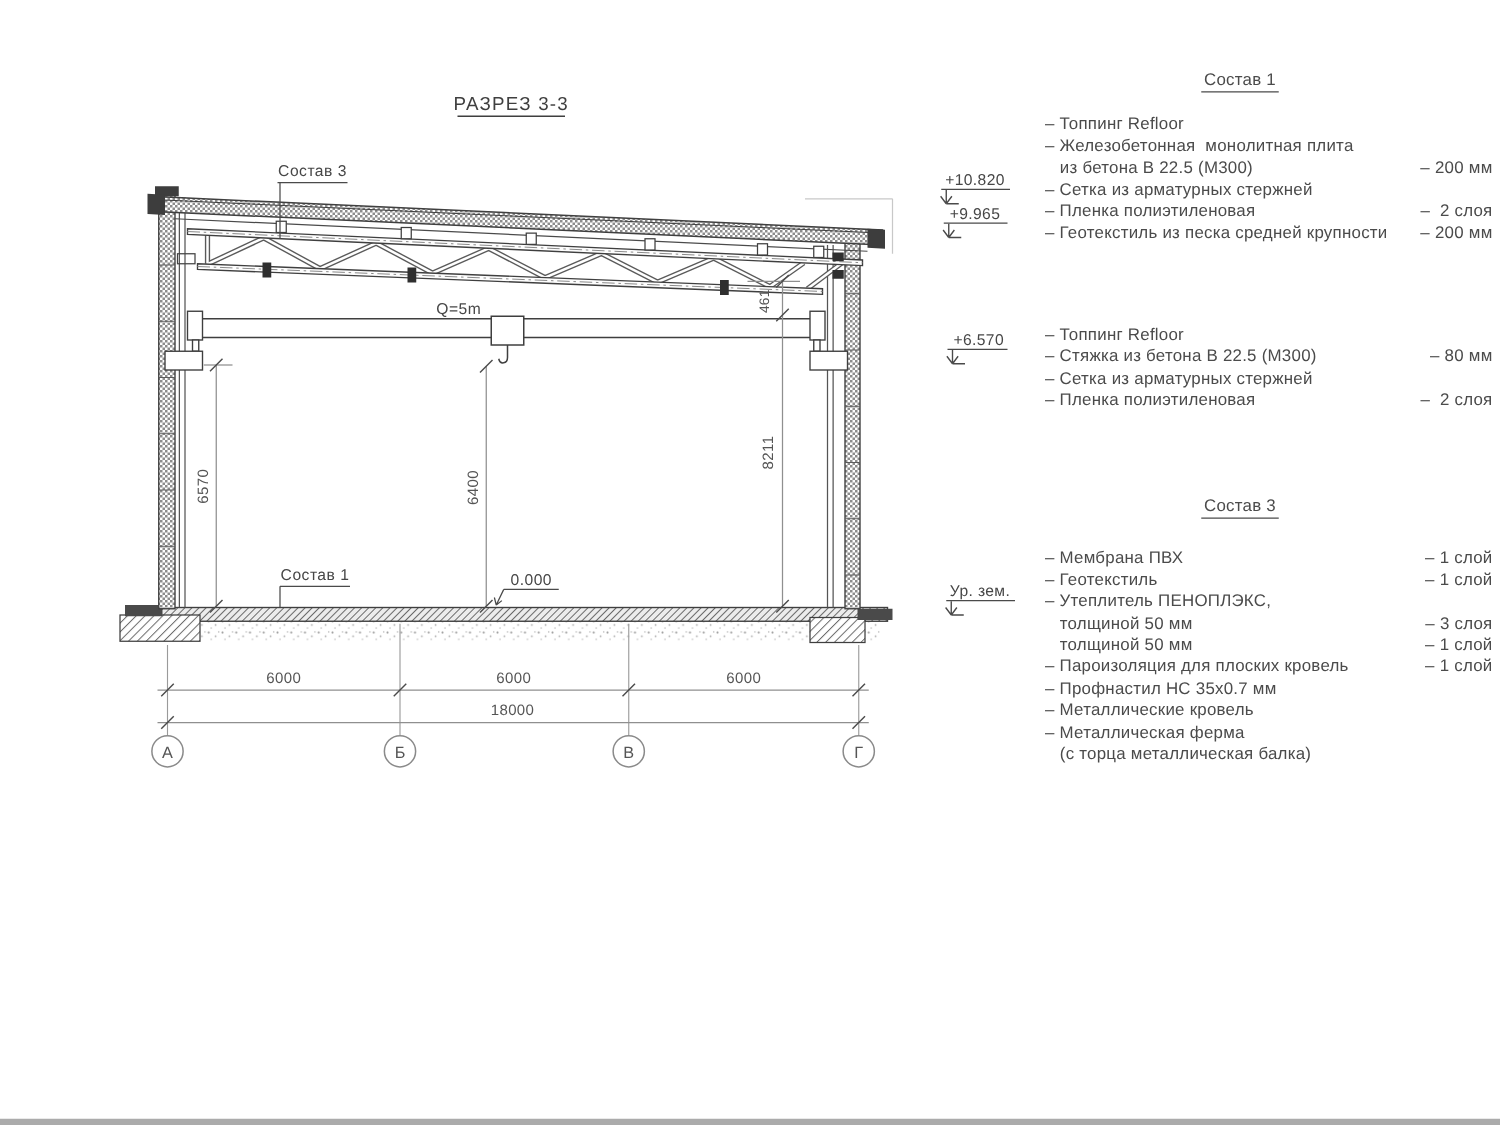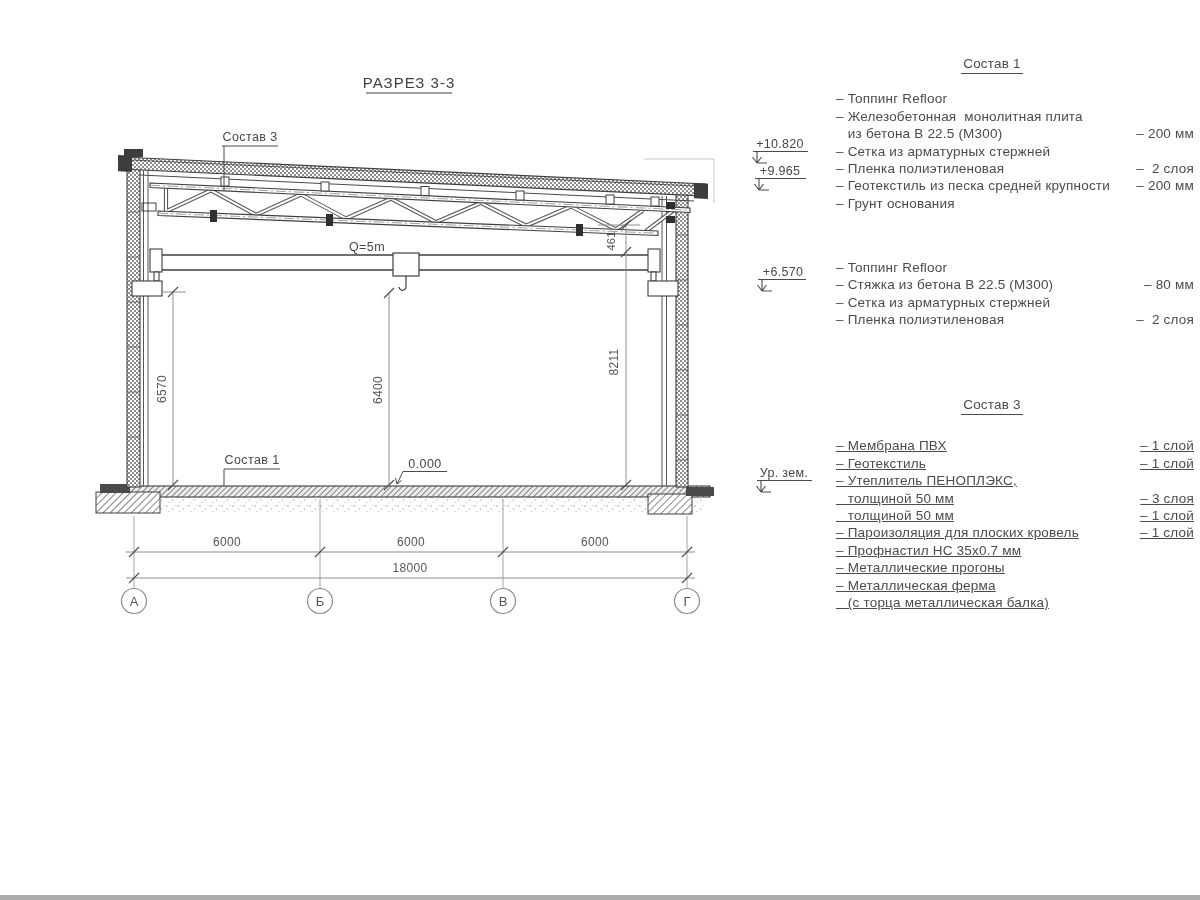--- a/index.html
+++ b/index.html
@@ -11,21 +11,21 @@
   .t-dim{font-size:12px;letter-spacing:.3px;fill:#555;}
   .t-dim-s{font-size:11px;letter-spacing:.2px;fill:#555;}
   .t-axis{font-size:13px;fill:#555;}
   .t-lvl{font-size:12.5px;letter-spacing:.3px;fill:#474747;}
   .comp{position:absolute;width:358px;font-size:13.5px;line-height:17.4px;color:#4b4b4b;letter-spacing:.2px;}
   .comp-head{width:312px;text-align:center;}
   .comp-title{display:inline-block;border-bottom:1.2px solid #4b4b4b;padding:0 2px 1px 2px;}
   .comp-items{display:block;}
   #list1 .comp-items{margin-top:16px;}
   #list2 .comp-items{margin-top:28px;}
-  #list3 .comp-items{margin-top:22px;text-decoration:underline;}
+  #list3 .comp-items{margin-top:22px;}
   .row{display:flex;}
   .rt{white-space:pre;}
   .rv{margin-left:auto;white-space:pre;}
   #hscroll{position:absolute;left:0;bottom:0;width:1200px;height:5px;background:#ababab;}
 </style>
 </head>
 <body>
 
 <div id="stage">
 
@@ -303,24 +303,20 @@
           <span class="rv"></span>
         </div>
     <div class="row">
           <span class="rt">– Пленка полиэтиленовая</span>
           <span class="rv">–  2 слоя</span>
         </div>
     <div class="row">
           <span class="rt">– Геотекстиль из песка средней крупности</span>
           <span class="rv">– 200 мм</span>
         </div>
-    <div class="row">
-          <span class="rt">– Грунт основания</span>
-          <span class="rv"></span>
-        </div>
   </div>
 </div>
 
 <div class="comp" id="list2" style="left:836px;top:231px;">
   <div class="comp-items">
     <div class="row">
           <span class="rt">– Топпинг Refloor</span>
           <span class="rv"></span>
         </div>
     <div class="row">
@@ -363,21 +359,21 @@
         </div>
     <div class="row">
           <span class="rt">– Пароизоляция для плоских кровель</span>
           <span class="rv">– 1 слой</span>
         </div>
     <div class="row">
           <span class="rt">– Профнастил НС 35х0.7 мм</span>
           <span class="rv"></span>
         </div>
     <div class="row">
-          <span class="rt">– Металлические прогоны</span>
+          <span class="rt">– Металлические кровель</span>
           <span class="rv"></span>
         </div>
     <div class="row">
           <span class="rt">– Металлическая ферма</span>
           <span class="rv"></span>
         </div>
     <div class="row">
           <span class="rt">   (с торца металлическая балка)</span>
           <span class="rv"></span>
         </div>

